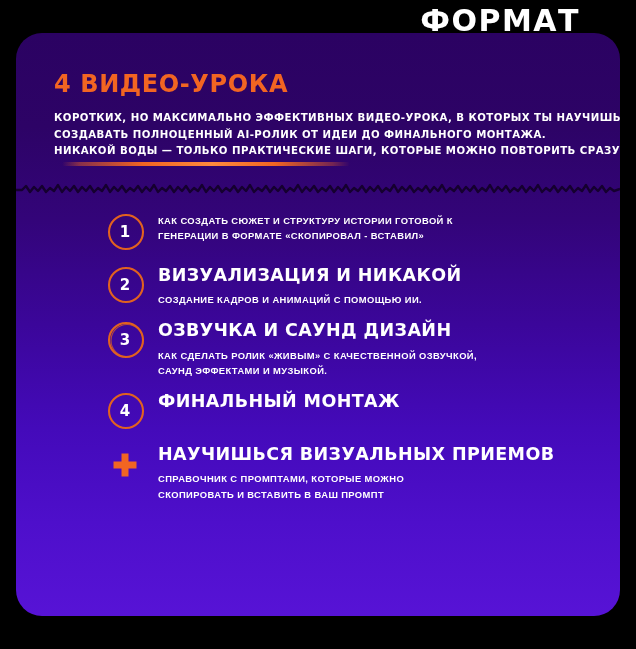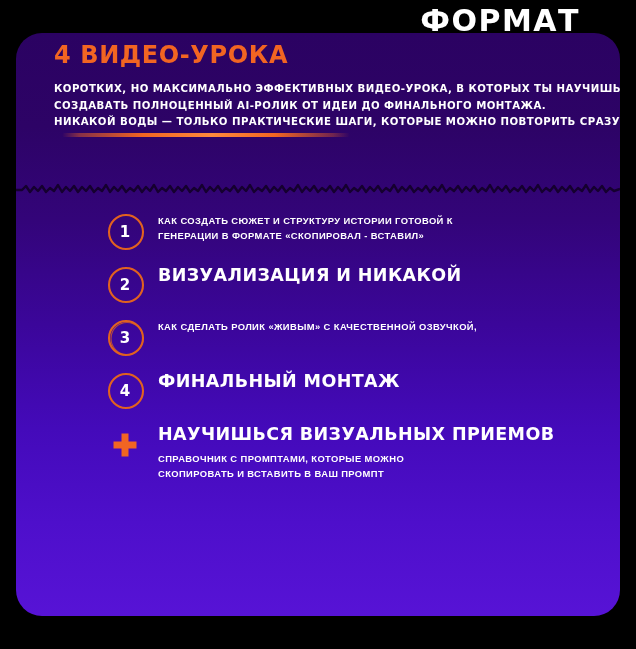--- a/index.html
+++ b/index.html
@@ -39,21 +39,21 @@
         #2d0366 16%,
         #330479 32%,
         #3b069a 50%,
         #440aba 68%,
         #4e0fcb 84%,
         #5713d6 100%);
     overflow:hidden;
   }
 
   
-  .header { padding:10px 30px 0 38px; }
+  .header { padding:39px 30px 0 38px; }
 
   .headline {
     color:#f26522;
     font-family:"DejaVu Sans", sans-serif;
     font-weight:700;
     font-size:24px;
     letter-spacing:0.6px;
     line-height:1.05;
     margin-bottom:13px;
     white-space:nowrap;
@@ -198,34 +198,39 @@
 
       <div class="item">
         <div class="marker">
           <svg class="ring" width="40" height="40" viewBox="0 0 40 40">
             <circle cx="20" cy="20" r="17" fill="none" stroke="#e2621f" stroke-width="2.1"></circle>
           </svg>
           <span class="marker-num">2</span>
         </div>
         <div class="body">
           <div class="item-title">ВИЗУАЛИЗАЦИЯ И НИКАКОЙ</div>
+          <div class="item-desc">
+            <div>СОЗДАНИЕ КАДРОВ И АНИМАЦИЙ С ПОМОЩЬЮ ИИ.</div>
+          </div>
         </div>
       </div>
 
       <div class="item">
         <div class="marker">
           <svg class="ring" width="40" height="40" viewBox="0 0 40 40">
             <circle cx="20" cy="20" r="17" fill="none" stroke="#e2621f" stroke-width="2.1"></circle>
             <circle cx="21" cy="20.5" r="16" fill="none" stroke="#e2621f" stroke-width="1.1" opacity="0.75"></circle>
           </svg>
           <span class="marker-num">3</span>
         </div>
         <div class="body">
+          <div class="item-title">ОЗВУЧКА И САУНД ДИЗАЙН</div>
           <div class="item-desc">
             <div>КАК СДЕЛАТЬ РОЛИК «ЖИВЫМ» С КАЧЕСТВЕННОЙ ОЗВУЧКОЙ,</div>
+            <div>САУНД ЭФФЕКТАМИ И МУЗЫКОЙ.</div>
           </div>
         </div>
       </div>
 
       <div class="item">
         <div class="marker">
           <svg class="ring" width="40" height="40" viewBox="0 0 40 40">
             <circle cx="20" cy="20" r="17" fill="none" stroke="#e2621f" stroke-width="2.1"></circle>
           </svg>
           <span class="marker-num">4</span>

